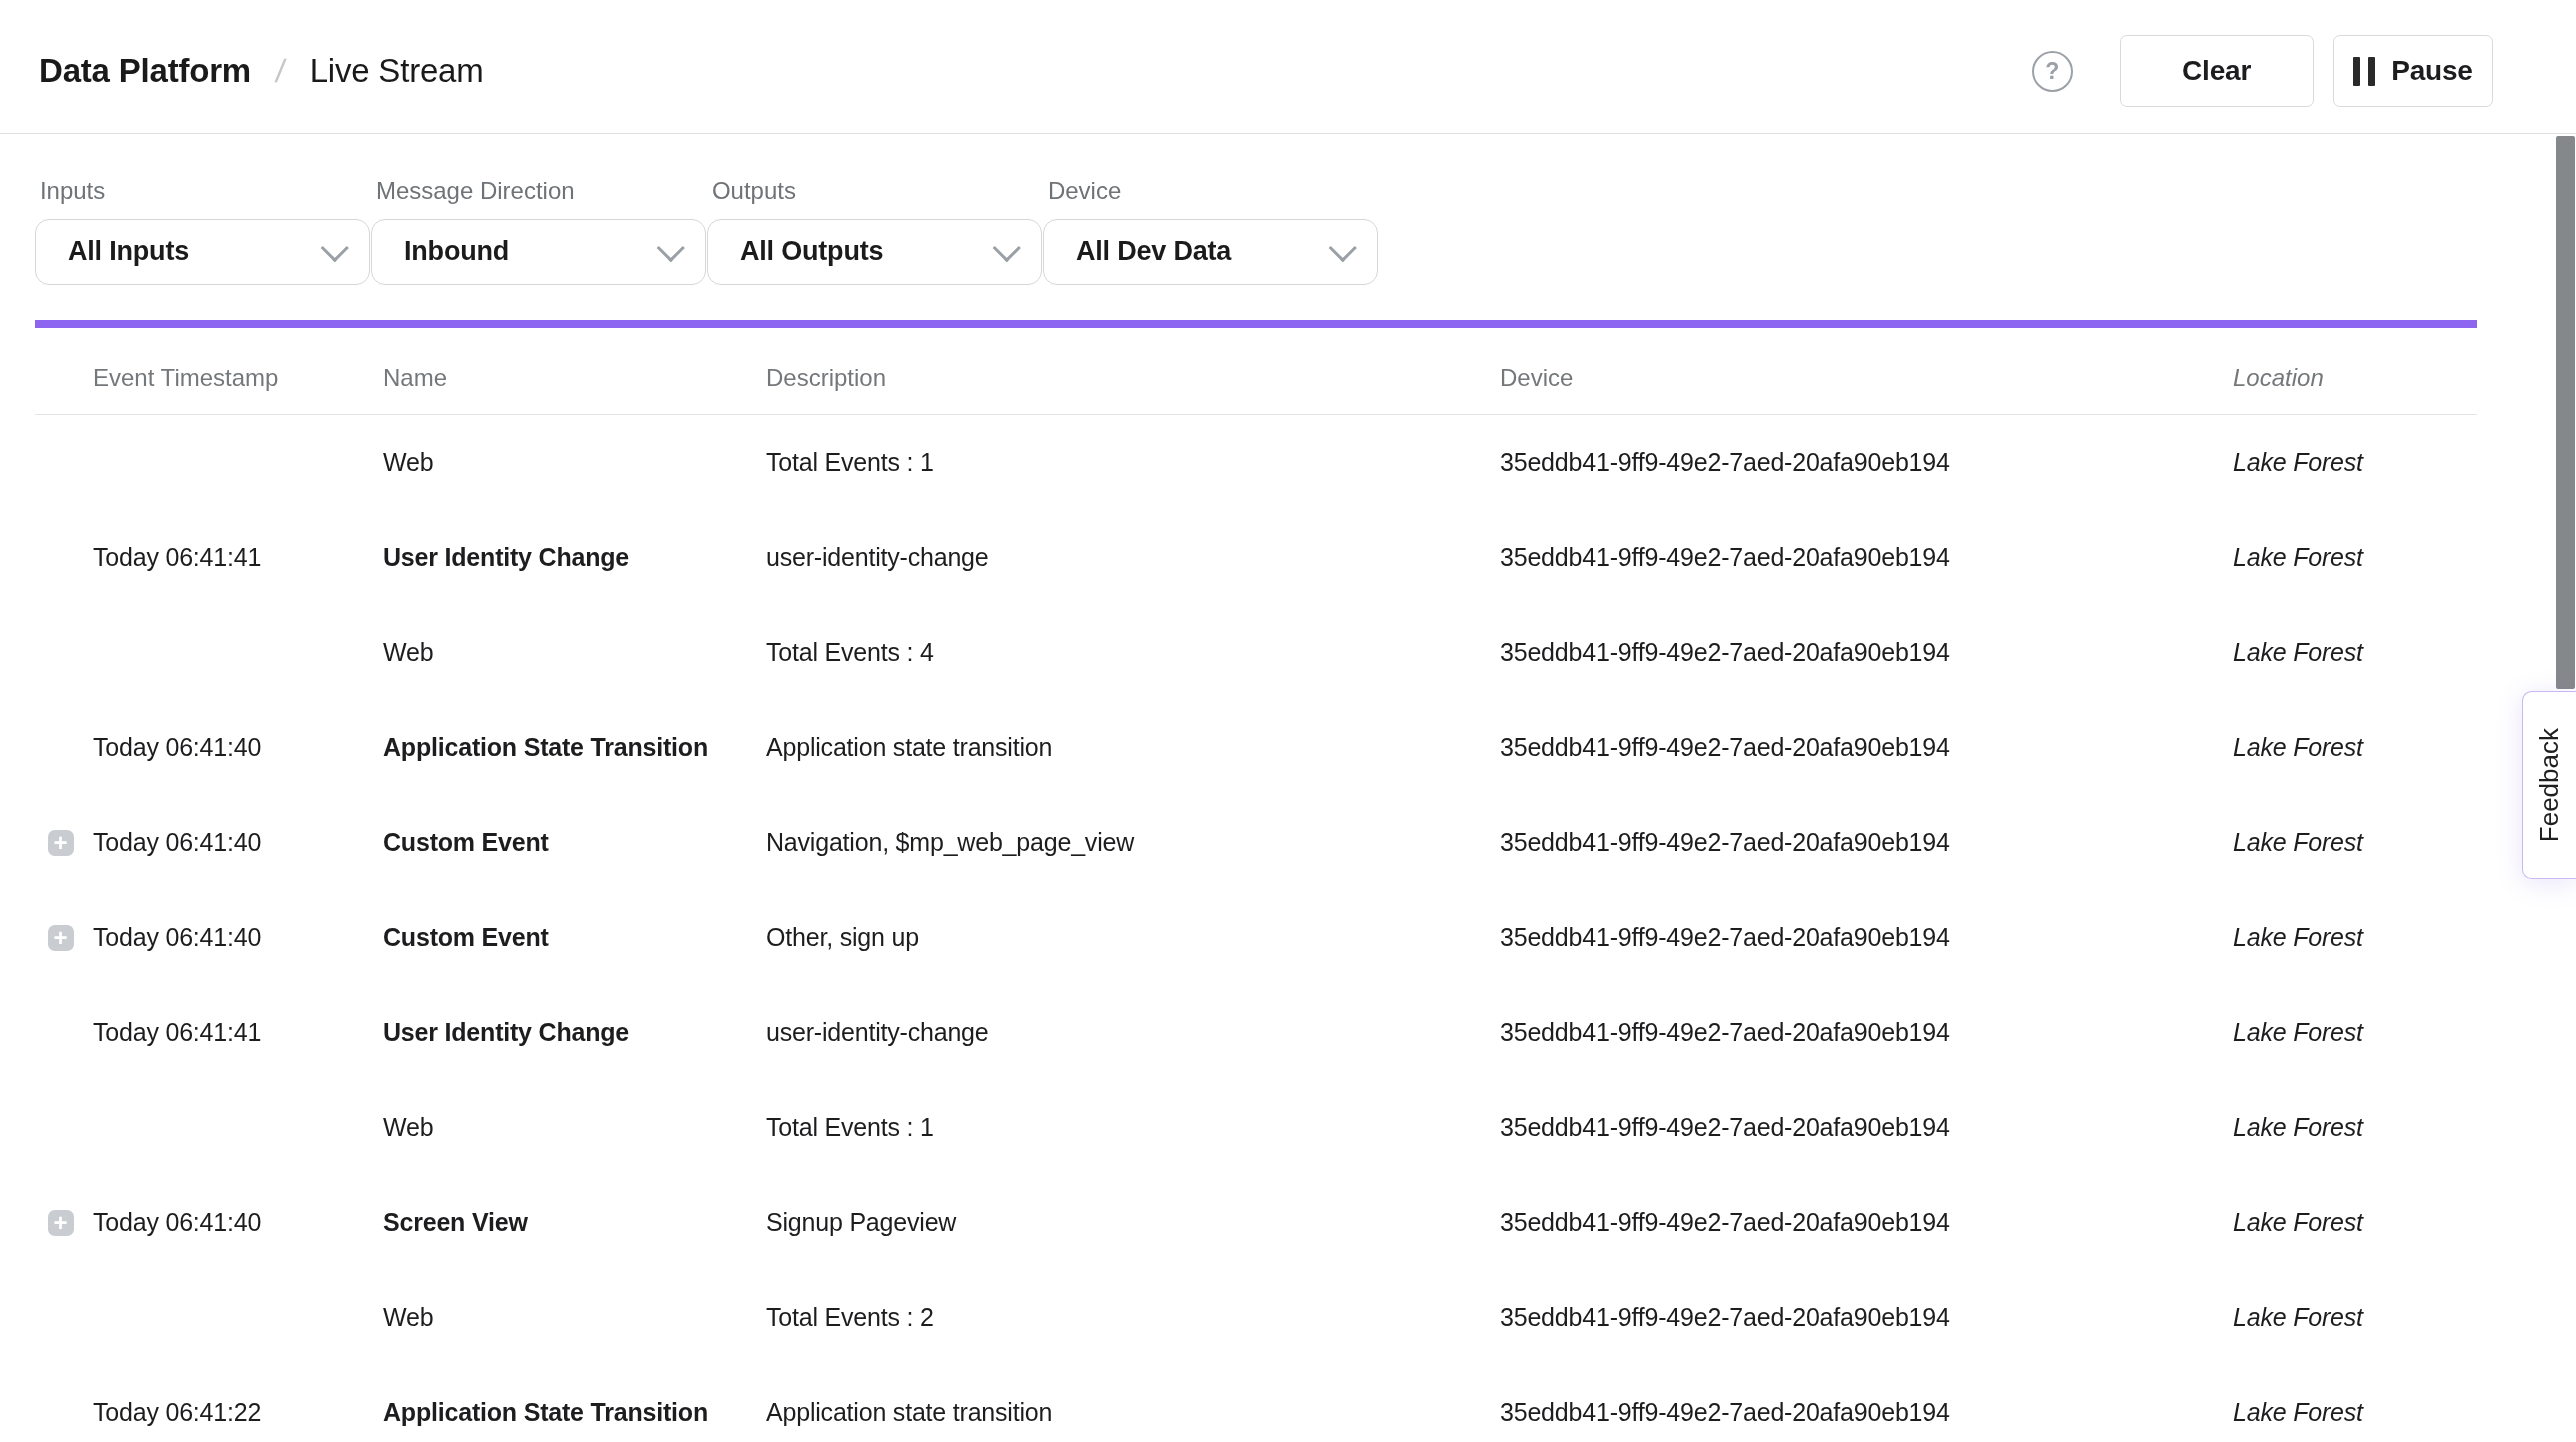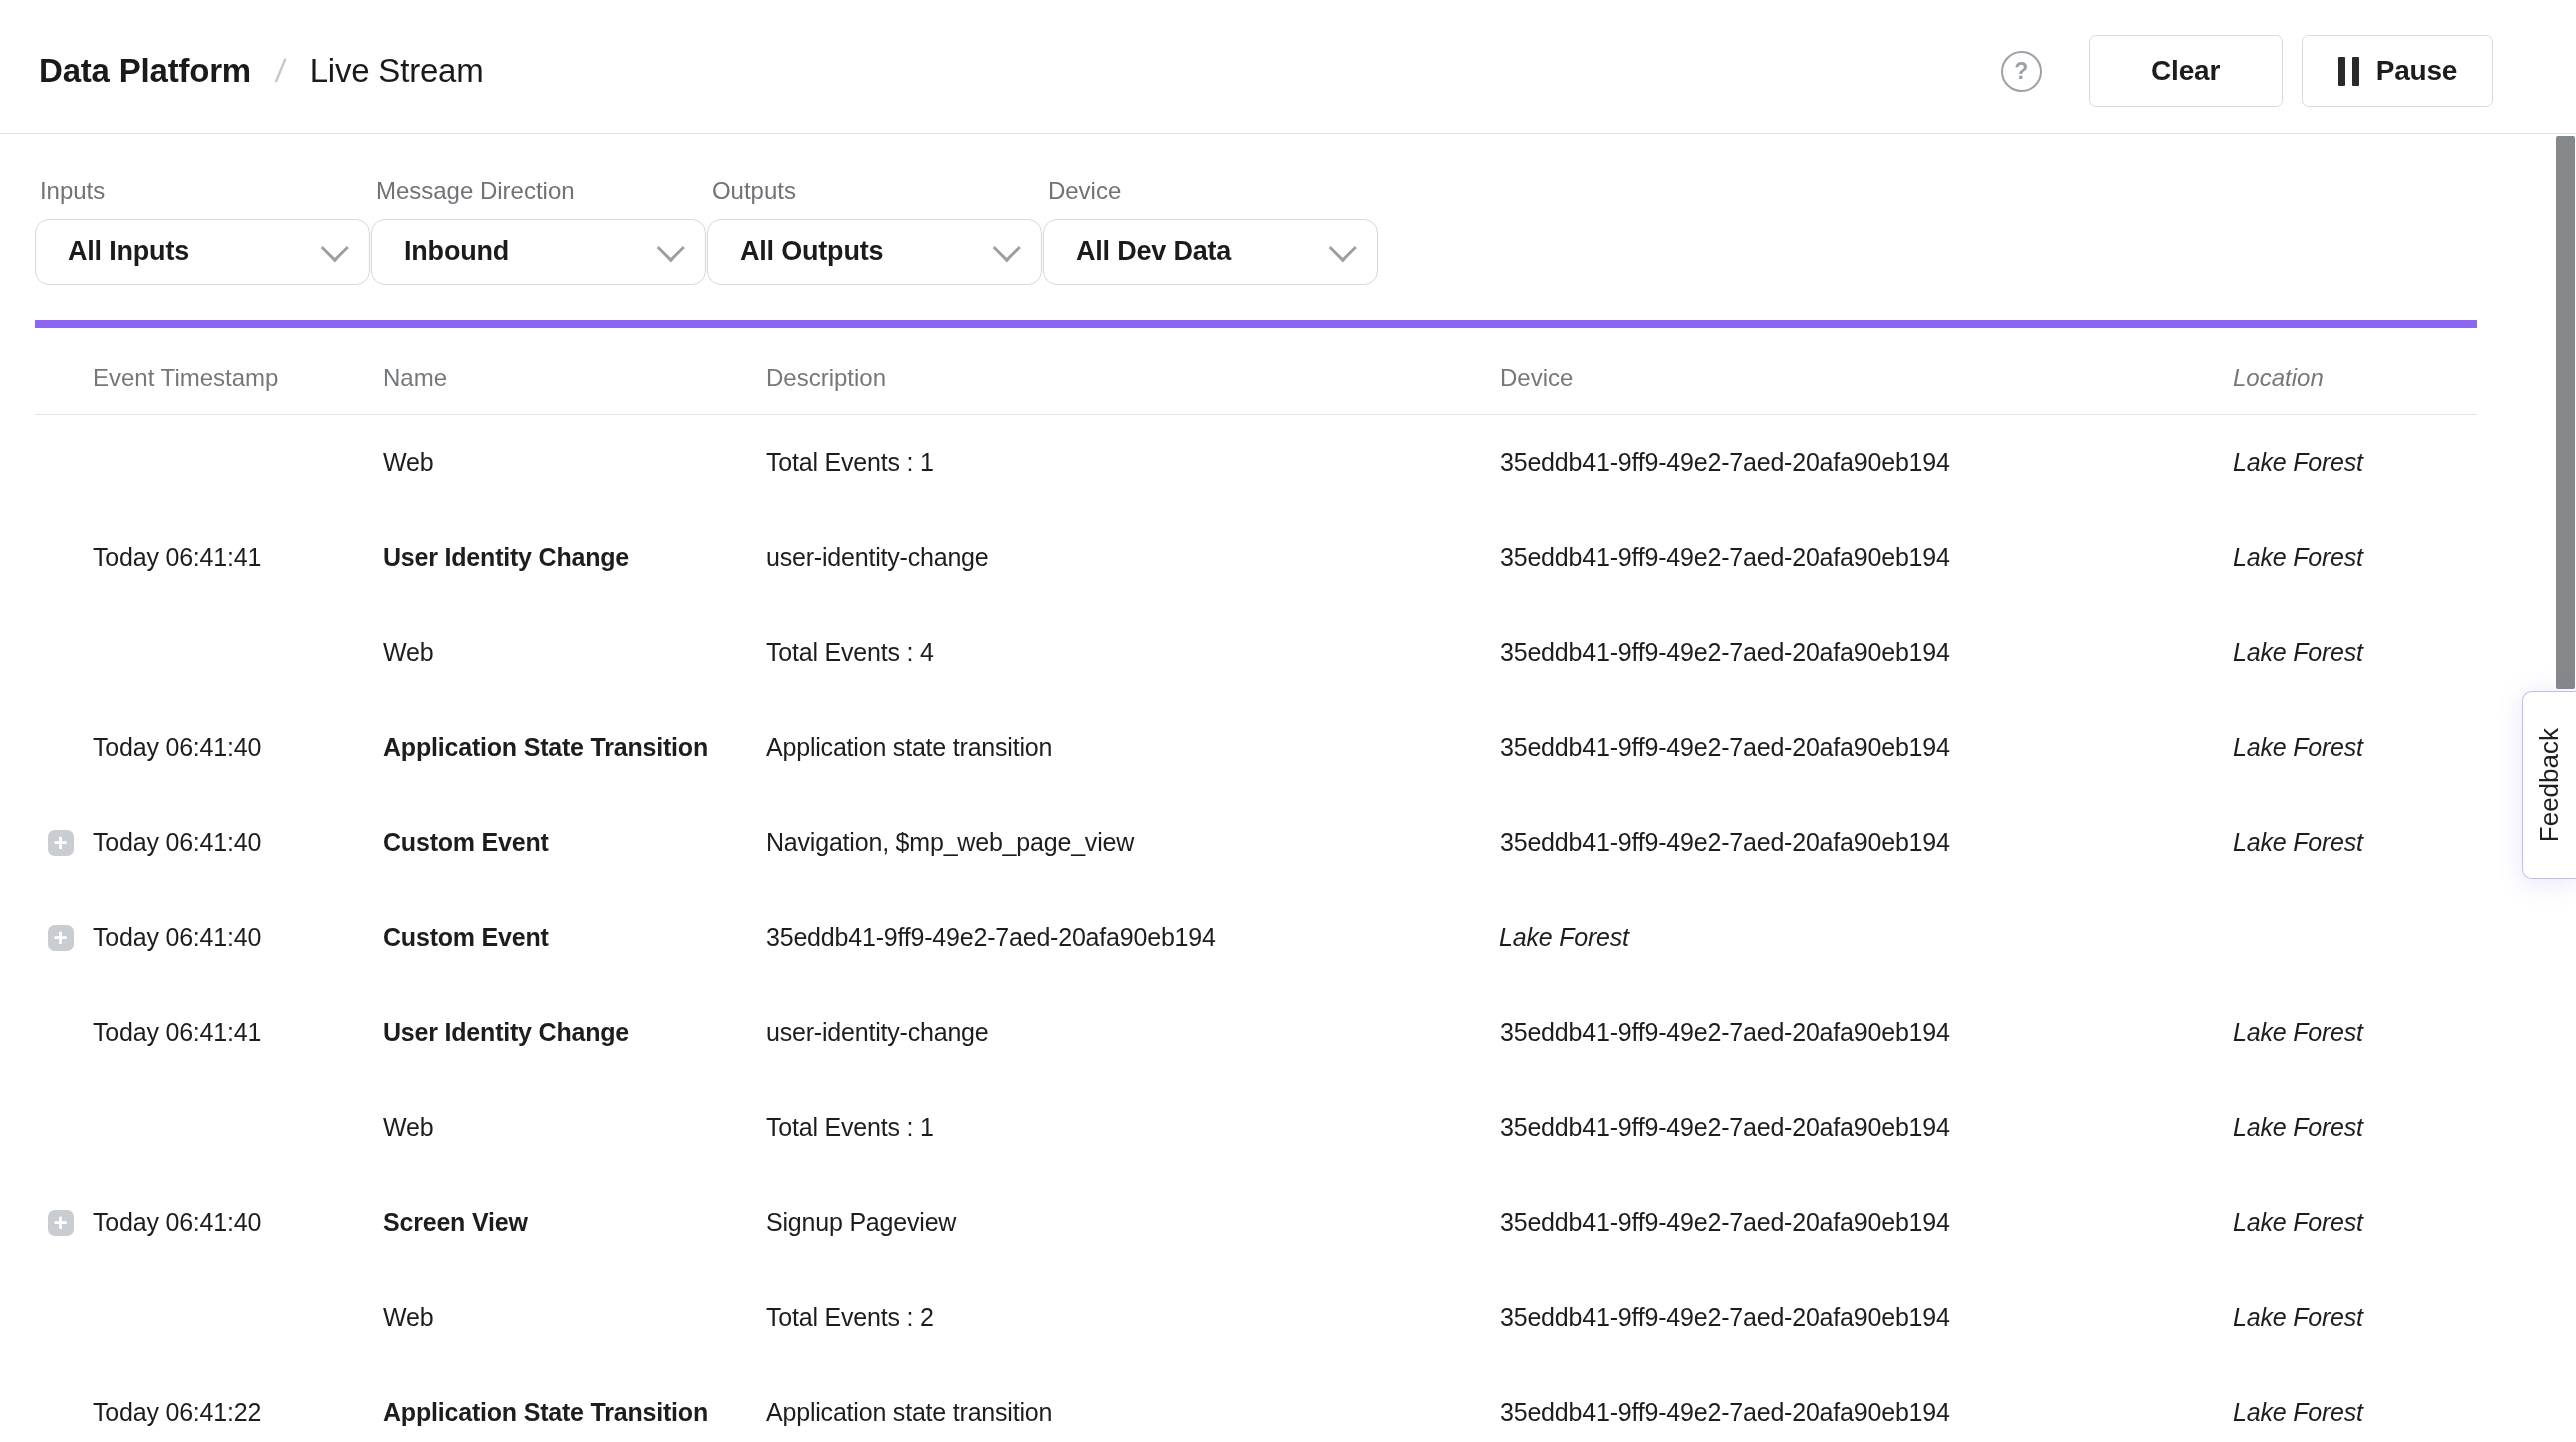--- a/index.html
+++ b/index.html
@@ -24,21 +24,21 @@
     color:#9ba1a6;font-size:23px;font-weight:700;display:flex;align-items:center;
     justify-content:center;margin-right:47px;background:#fff;cursor:pointer;
   }
   .btn{
     height:72px;box-sizing:border-box;border:1px solid #d9d9d9;border-radius:6.8px;
     background:#fff;font-size:28px;font-weight:700;color:#1d1d1f;
     display:flex;align-items:center;justify-content:center;cursor:pointer;
     font-family:inherit;letter-spacing:-0.2px;
   }
   .btn-clear{width:194px;margin-right:19.4px;}
-  .btn-pause{width:191px;}
+  .btn-pause{width:160px;}
   .pause-icon{display:inline-flex;gap:7.8px;margin-right:16.5px;}
   .pause-icon i{display:block;width:6.8px;height:29px;background:#2a2a2a;border-radius:1px;}
   
   .filters{position:absolute;top:134px;left:35px;display:flex;gap:1px;}
   .filter-group{width:335px;}
   .filter-label{font-size:24px;color:#6f7377;margin:43px 0 0 4.9px;letter-spacing:0;}
   .dropdown{
     margin-top:13.6px;height:66px;box-sizing:border-box;border:1px solid #d6d6d6;
     border-radius:14px;background:#fff;display:flex;align-items:center;
     padding:0 25px 0 32px;font-size:27px;font-weight:700;color:#1b1b1b;cursor:pointer;
@@ -199,20 +199,21 @@
   </div>
 
   <div class="row">
     <div class="c c1">
       <button class="expand-btn">
           <span>+</span>
         </button>
     </div>
     <div class="c c2">Today 06:41:40</div>
     <div class="c c3 bold">Custom Event</div>
+    <div class="c c4">Other, sign up</div>
     <div class="c c5">35eddb41-9ff9-49e2-7aed-20afa90eb194</div>
     <div class="c c6">Lake Forest</div>
   </div>
 
   <div class="row">
     <div class="c c1"></div>
     <div class="c c2">Today 06:41:41</div>
     <div class="c c3 bold">User Identity Change</div>
     <div class="c c4">user-identity-change</div>
     <div class="c c5">35eddb41-9ff9-49e2-7aed-20afa90eb194</div>

